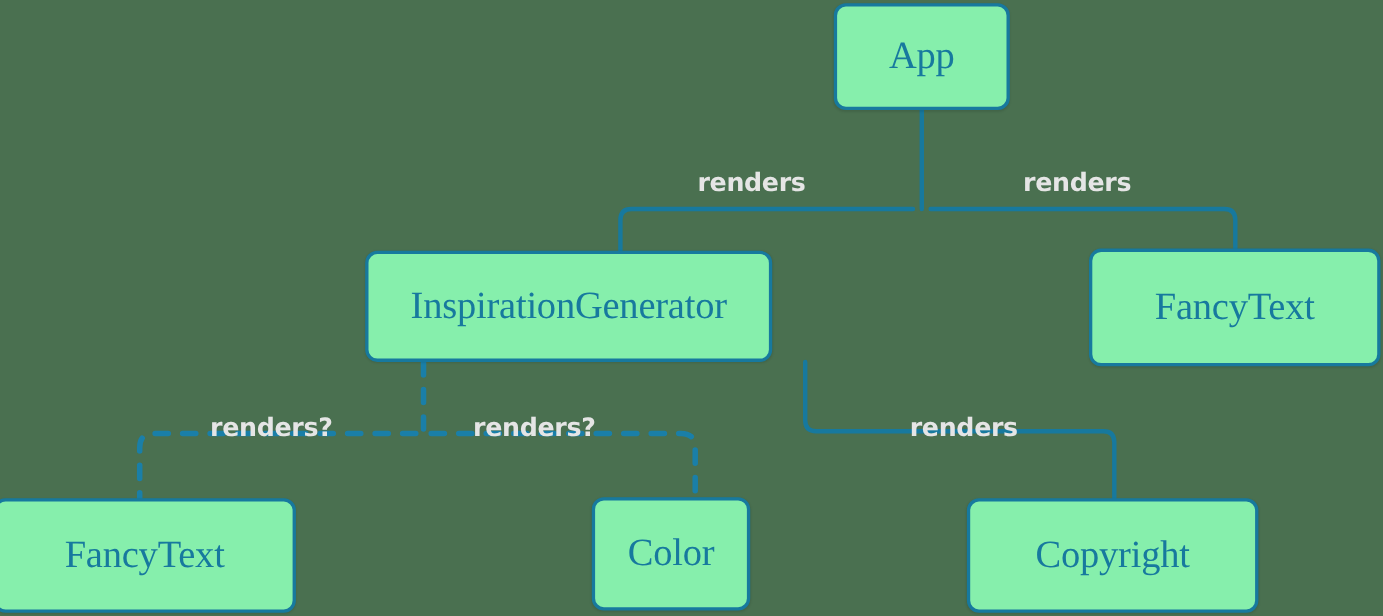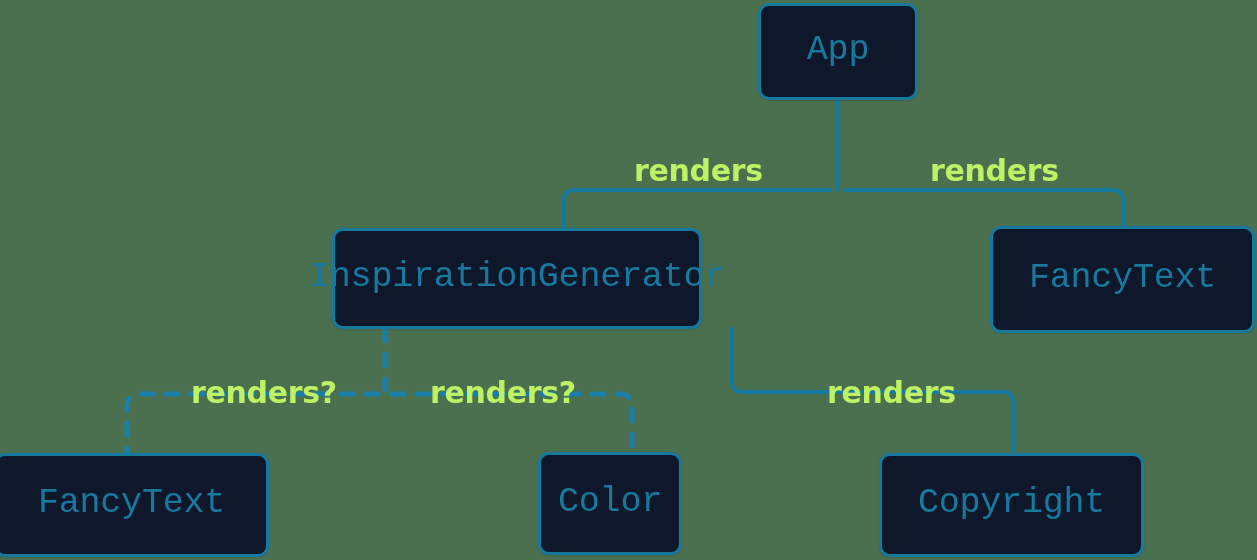--- a/index.html
+++ b/index.html
@@ -22,43 +22,43 @@
   #edge-layer {
     position: absolute;
     left: 0;
     top: 0;
     width: 1257px;
     height: 560px;
   }
   .node {
     position: absolute;
     box-sizing: border-box;
-    background: #0f172a;
+    background: #86efac;
     border: 3px solid #17799e;
     border-radius: 11px;
     display: flex;
     align-items: center;
     justify-content: center;
     color: #17799e;
-    font-family: Liberation Mono, monospace;
+    font-family: Liberation Serif, serif;
     font-size: 35px;
     font-weight: 400;
     letter-spacing: -0.2px;
     white-space: nowrap;
     box-shadow: 0 1px 2px rgba(0,0,0,0.10);
   }
   .node-label {
     line-height: 1;
     padding-bottom: 3px;
   }
   .edge-label {
     position: absolute;
-    color: #bef264;
+    color: #e5e5e5;
     font-family: "DejaVu Sans", sans-serif;
-    font-size: 30px;
+    font-size: 23px;
     font-weight: 700;
     letter-spacing: -0.3px;
     white-space: nowrap;
     line-height: 1;
   }
   
   #node-app        { left: 758px;  top: 3px;   width: 160px; height: 97px; }
   #node-inspgen    { left: 332px;  top: 228px; width: 370px; height: 101px; }
   #node-fancytext-r{ left: 990px;  top: 226px; width: 265px; height: 107px; }
   #node-fancytext-b{ left: -6px;   top: 453px; width: 275px; height: 104px; }

